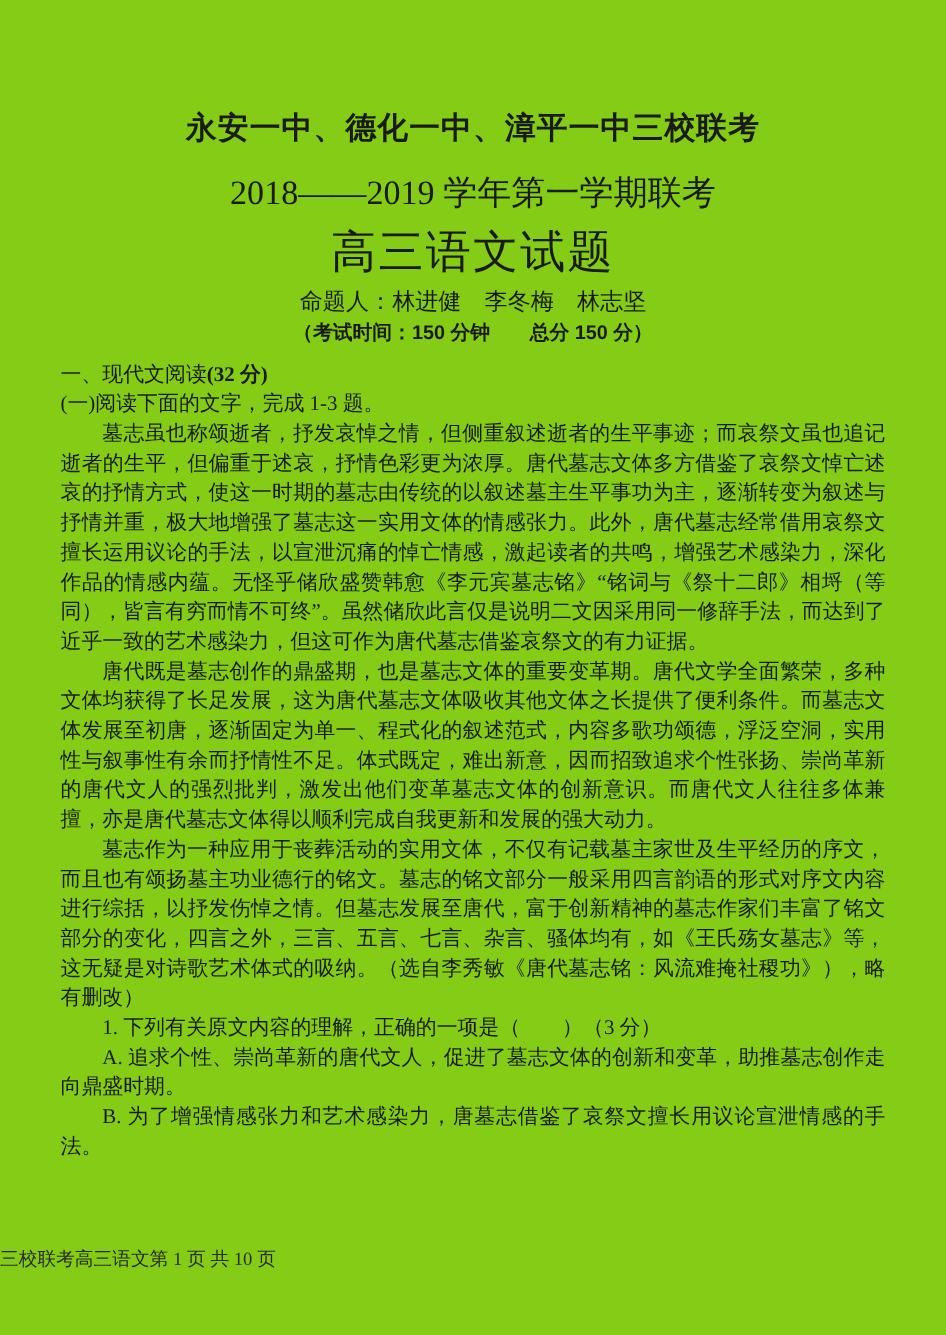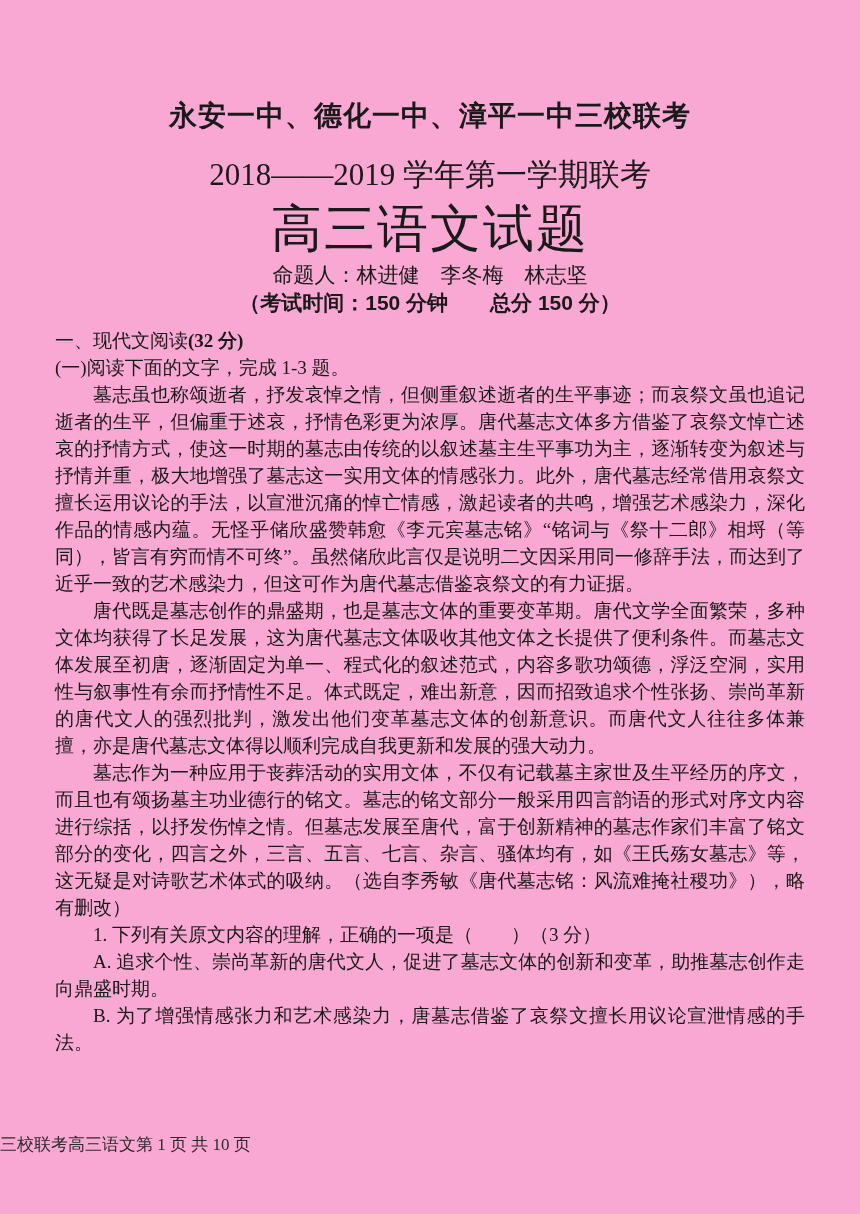--- a/index.html
+++ b/index.html
@@ -5,21 +5,21 @@
   html, body {
     margin: 0;
     padding: 0;
     background: #e8e8e8;
   }
   .page {
     position: relative;
     width: 860px;
     height: 1214px;
     margin: 0 auto;
-    background: #f9a8d4;
+    background: #84cc16;
     box-sizing: border-box;
     padding: 100px 55px 0 55px;
     overflow: hidden;
     color: #1a1a1a;
     font-family: "Liberation Serif", "DejaVu Serif", serif;
   }
   
   .hdr { text-align: center; }
   .hdr-schools {
     font-family: "Liberation Sans", "DejaVu Sans", sans-serif;
@@ -31,37 +31,37 @@
   }
   .hdr-term {
     font-family: "Liberation Serif", "DejaVu Serif", serif;
     font-size: 31px;
     line-height: 34px;
     font-weight: normal;
     margin: 0 0 14px 0;
   }
   .hdr-title {
     font-family: "Liberation Serif", "DejaVu Serif", serif;
-    font-size: 51px;
+    font-size: 41px;
     line-height: 46px;
     font-weight: normal;
     margin: 0 0 10px 0;
     letter-spacing: 2px;
   }
   .hdr-setters {
     font-family: "Liberation Sans", "DejaVu Sans", sans-serif;
     font-weight: normal;
     font-size: 21px;
     line-height: 25px;
     margin: 0 0 3px 0;
   }
   .hdr-examinfo {
     font-family: "Liberation Sans", "DejaVu Sans", sans-serif;
     font-weight: bold;
-    font-size: 21px;
+    font-size: 18px;
     line-height: 25px;
     margin: 0 0 12px 0;
   }
   
   .bodytext {
     font-size: 19px;
     line-height: 27px;
     text-align: justify;
   }
   .sec-heading {

